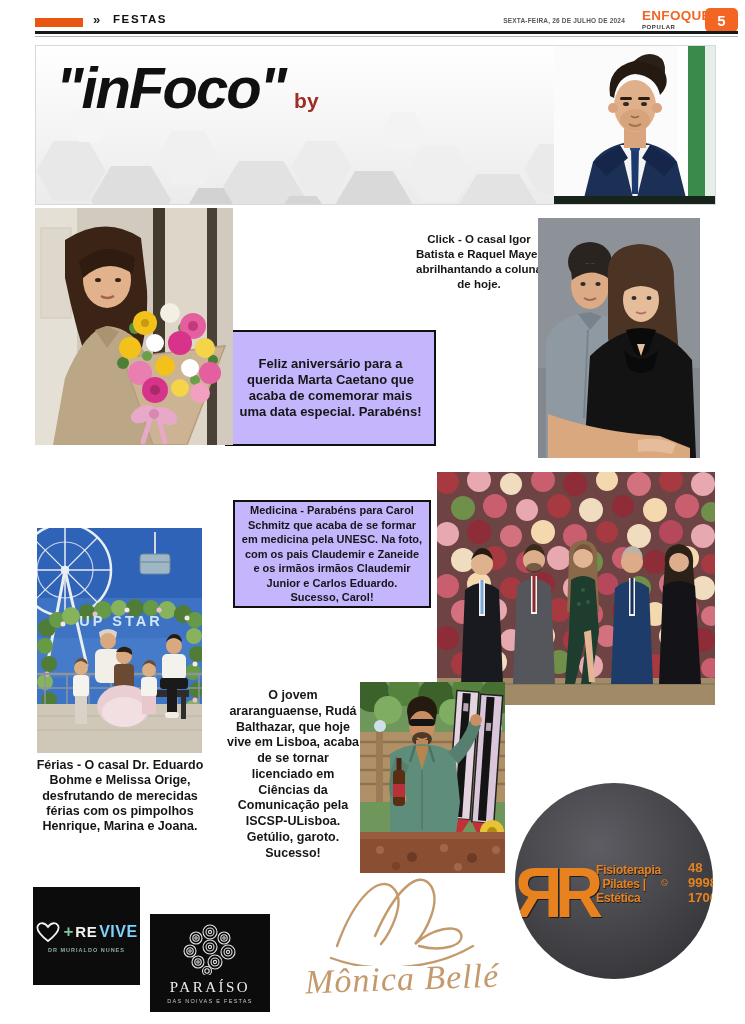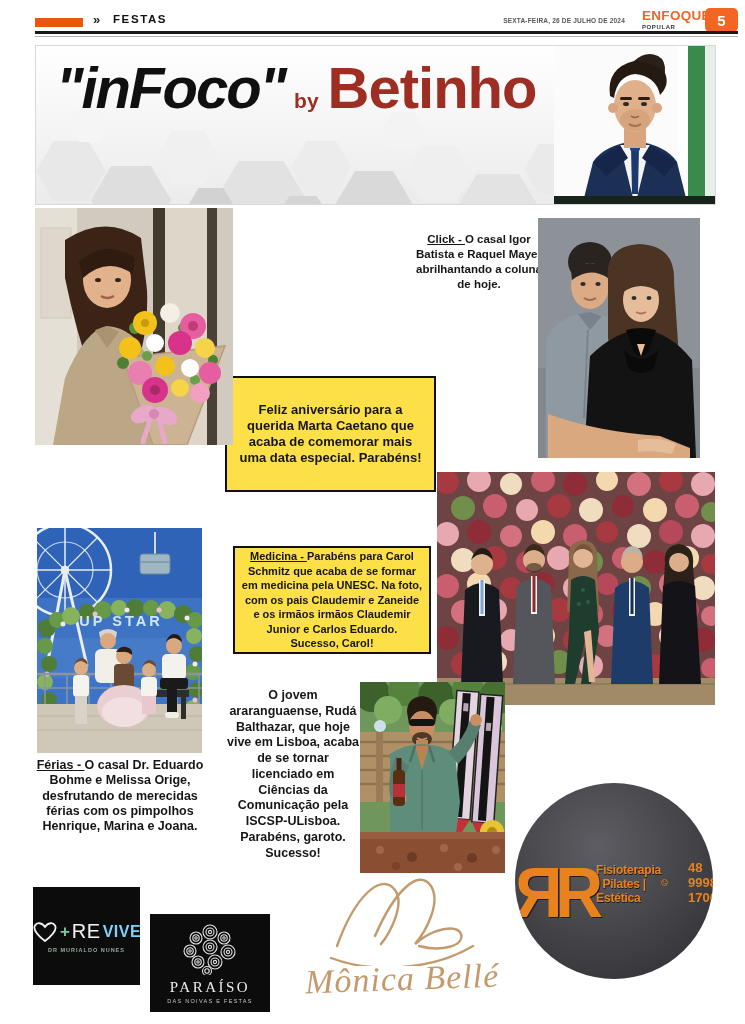--- a/index.html
+++ b/index.html
@@ -23,38 +23,38 @@
   
   .banner { left:35px; top:45px; width:681px; height:160px; background:linear-gradient(#ffffff, #ebebeb); border:1px solid #d9d9d9; overflow:hidden; }
   .hex { position:absolute; clip-path:polygon(25% 0%,75% 0%,100% 50%,75% 100%,25% 100%,0% 50%); }
   .title-row { position:absolute; left:20px; top:8px; display:flex; align-items:baseline; gap:9px; white-space:nowrap; }
   .infoco { font-size:58px; font-weight:bold; font-style:italic; color:#101010; letter-spacing:-2px; }
   .bylabel { font-size:21px; font-weight:bold; color:#9e2d23; }
   .author { font-size:58px; font-weight:bold; color:#9e2d23; letter-spacing:-1px; }
 
   
   .cap { text-align:center; color:#161616; font-weight:600; }
-  .cap b { font-weight:800;text-decoration:underline; }
+  .cap b { font-weight:800; }
   .cap-click { left:408px; top:232px; width:142px; font-size:11.5px; line-height:1.3; }
-  .box-caption { border:2.5px solid #101010; background:#fde047; display:flex; align-items:center; justify-content:center;margin-top:46px; }
+  .box-caption { border:2.5px solid #101010; background:#c4b5fd; display:flex; align-items:center; justify-content:center; }
   .cap-marta { left:225px; top:330px; width:211px; height:116px; font-size:13px; line-height:1.25; padding:0 10px; z-index:1; }
   .cap-medicina { left:233px; top:500px; width:198px; height:108px; font-size:11px; line-height:1.32; padding:0 6px; }
   .cap-ferias { left:35px; top:758px; width:170px; font-size:12.5px; line-height:1.22; }
   .cap-ruda { left:226px; top:688px; width:134px; font-size:12.5px; line-height:1.26; }
 
   
   .photo { display:block; }
   .z2 { z-index:2; }
 
   
   .black-ad { background:#0c0c0c; display:flex; flex-direction:column; align-items:center; justify-content:center; }
   .revive-ad { left:33px; top:887px; width:107px; height:98px; }
   .revive-row { display:flex; align-items:center; gap:2px; }
   .revive-plus { color:#7ac9a3; font-size:17px; font-weight:bold; }
-  .revive-re { color:#f2f2f2; font-size:20px; font-weight:normal; letter-spacing:.5px; }
+  .revive-re { color:#f2f2f2; font-size:15px; font-weight:bold; letter-spacing:.5px; }
   .revive-vive { color:#7dd3fc; font-size:16px; font-weight:bold; letter-spacing:.5px; }
   .revive-sub { color:#8fae9d; font-size:5.5px; letter-spacing:1px; margin-top:3px; font-weight:bold; }
   .paraiso-ad { left:150px; top:914px; width:120px; height:98px; }
   .paraiso-title { color:#ededed; font-family:"Liberation Serif",serif; font-size:15px; letter-spacing:2.5px; margin-top:4px; }
   .paraiso-sub { color:#c9c9c9; font-size:5.5px; letter-spacing:1.3px; margin-top:2px; }
   .monica { left:292px; top:866px; width:220px; height:150px; display:flex; flex-direction:column; align-items:center; }
   .monica-name { font-family:"Liberation Serif",serif; font-style:italic; font-size:34px; color:#c49a6c; letter-spacing:1px; margin-top:-6px; transform:rotate(-2deg); }
   .rr-ad { left:515px; top:783px; width:198px; height:196px; border-radius:50%;
            background:radial-gradient(circle at 42% 32%, #5d5d63 0%, #47474c 45%, #2d2d31 100%);
            display:flex; flex-direction:row; align-items:center; overflow:hidden; }
@@ -93,21 +93,20 @@
   <div class="hex" style="left:420px;top:128px;width:84px;height:70px;background:#e3e3e3"></div>
   <div class="hex" style="left:488px;top:98px;width:60px;height:50px;background:#eaeaea"></div>
   <div class="hex" style="left:150px;top:142px;width:50px;height:42px;background:#d2d2d2"></div>
   <div class="hex" style="left:345px;top:66px;width:44px;height:38px;background:#f3f3f3"></div>
   <div class="hex" style="left:33px;top:62px;width:40px;height:34px;background:#f5f5f5"></div>
   <div class="hex" style="left:240px;top:150px;width:54px;height:40px;background:#d5d5d5"></div>
 
   <div class="title-row">
     <span class="infoco">"inFoco"</span>
     <span class="bylabel">by</span>
-    <span class="author">Betinho</span>
   </div>
 
   <svg class="photo" style="position:absolute;right:0;top:0" width="161" height="160" viewBox="0 0 161 160">
     <rect width="161" height="160" fill="#fbfbfb"></rect>
     <rect x="124" y="0" width="10" height="160" fill="#ffffff"></rect>
     <rect x="134" y="0" width="17" height="160" fill="#3a8a4c"></rect>
     <rect x="151" y="0" width="10" height="160" fill="#dcead e" opacity="0"></rect>
     <rect x="151" y="0" width="10" height="160" fill="#e6efe7"></rect>
     <g>
       <path d="M28,160 L39,116 Q50,99 81,95 Q112,99 123,116 L134,160 Z" fill="#1c2f55"></path>
@@ -439,21 +438,21 @@
     <rect x="130" y="159" width="10" height="26" fill="#1a1a1a"></rect>
     <rect x="128" y="184" width="14" height="6" rx="3" fill="#f0ede6"></rect>
   </g>
 </svg>
 
 <div class="abs cap cap-ferias">
   <b>Férias - </b><span>O casal Dr. Eduardo Bohme e Melissa Orige, desfrutando de merecidas férias com os pimpolhos Henrique, Marina e Joana.</span>
 </div>
 
 <div class="abs cap cap-ruda">
-  <span>O jovem araranguaense, Rudá Balthazar, que hoje vive em Lisboa, acaba de se tornar licenciado em Ciências da Comunicação pela ISCSP-ULisboa. Parabéns, garoto. Sucesso!</span>
+  <span>O jovem araranguaense, Rudá Balthazar, que hoje vive em Lisboa, acaba de se tornar licenciado em Ciências da Comunicação pela ISCSP-ULisboa. Getúlio, garoto. Sucesso!</span>
 </div>
 
 <svg class="abs photo" style="left:360px;top:682px" width="145" height="191" viewBox="0 0 145 191">
   <rect width="145" height="191" fill="#6f975c"></rect>
   <g>
     <circle cx="12" cy="12" r="18" fill="#3c612b"></circle>
       <circle cx="44" cy="8" r="16" fill="#55823c"></circle>
       <circle cx="76" cy="14" r="18" fill="#3c612b"></circle>
       <circle cx="108" cy="8" r="16" fill="#55823c"></circle>
       <circle cx="138" cy="14" r="18" fill="#466f31"></circle>

